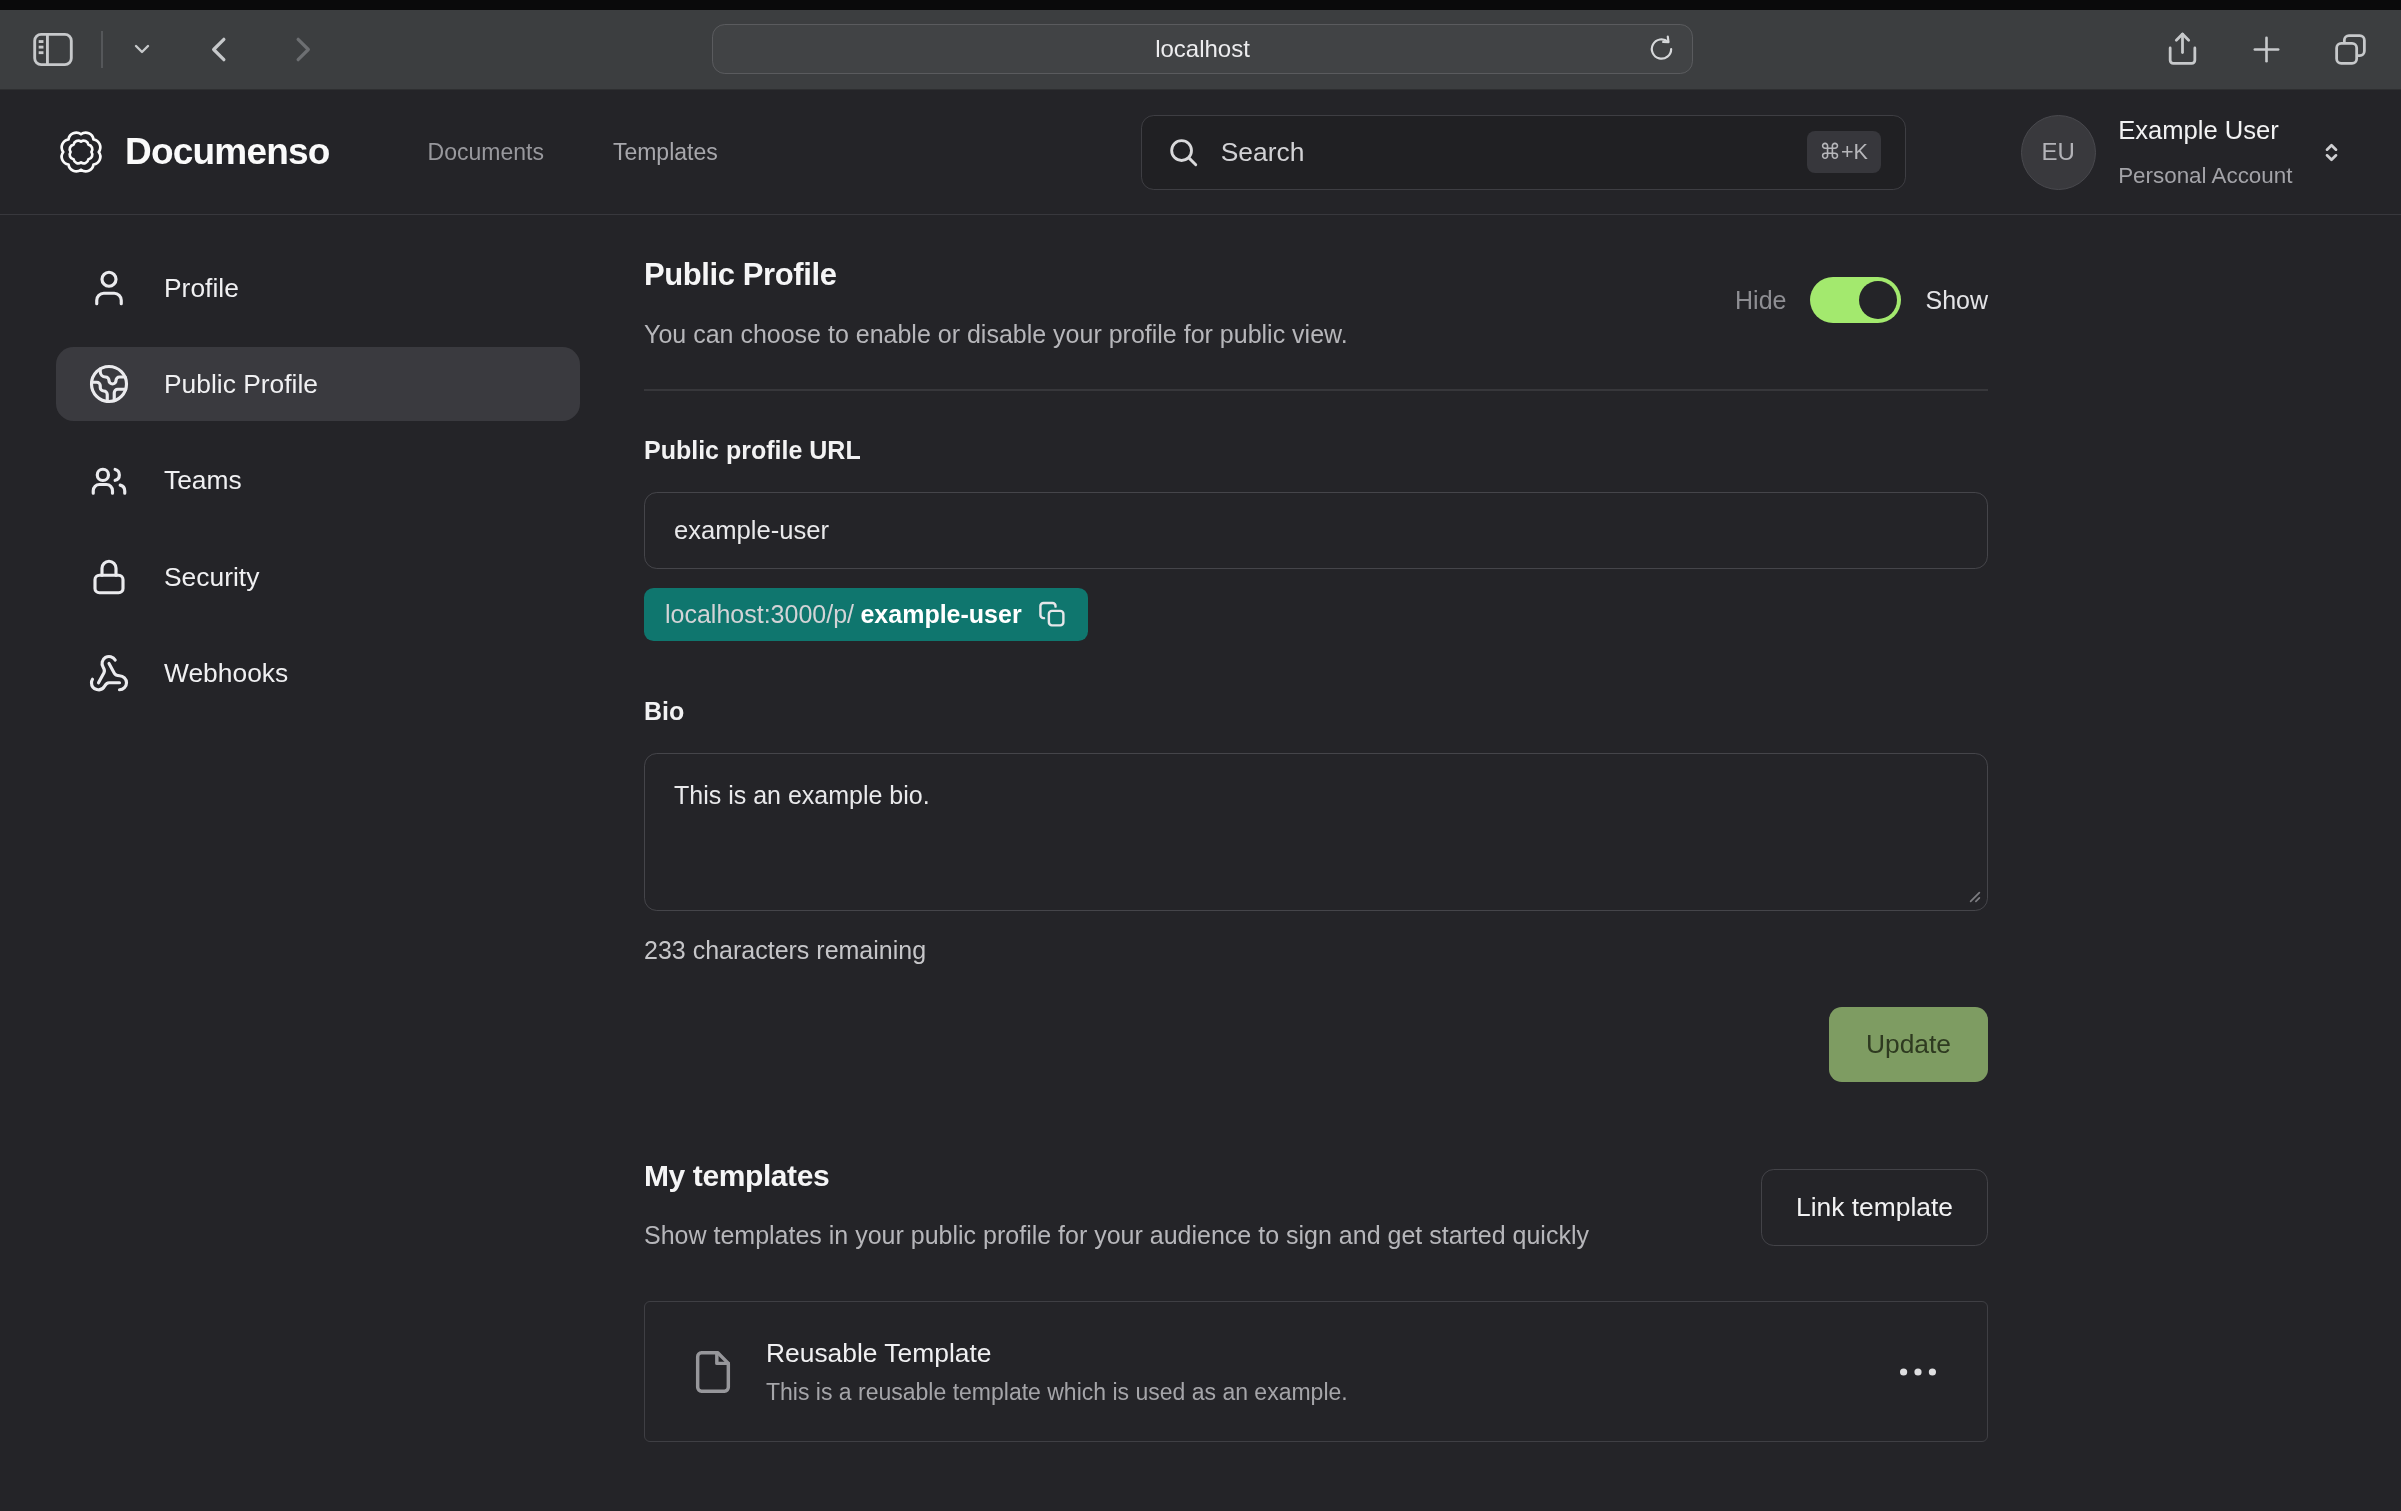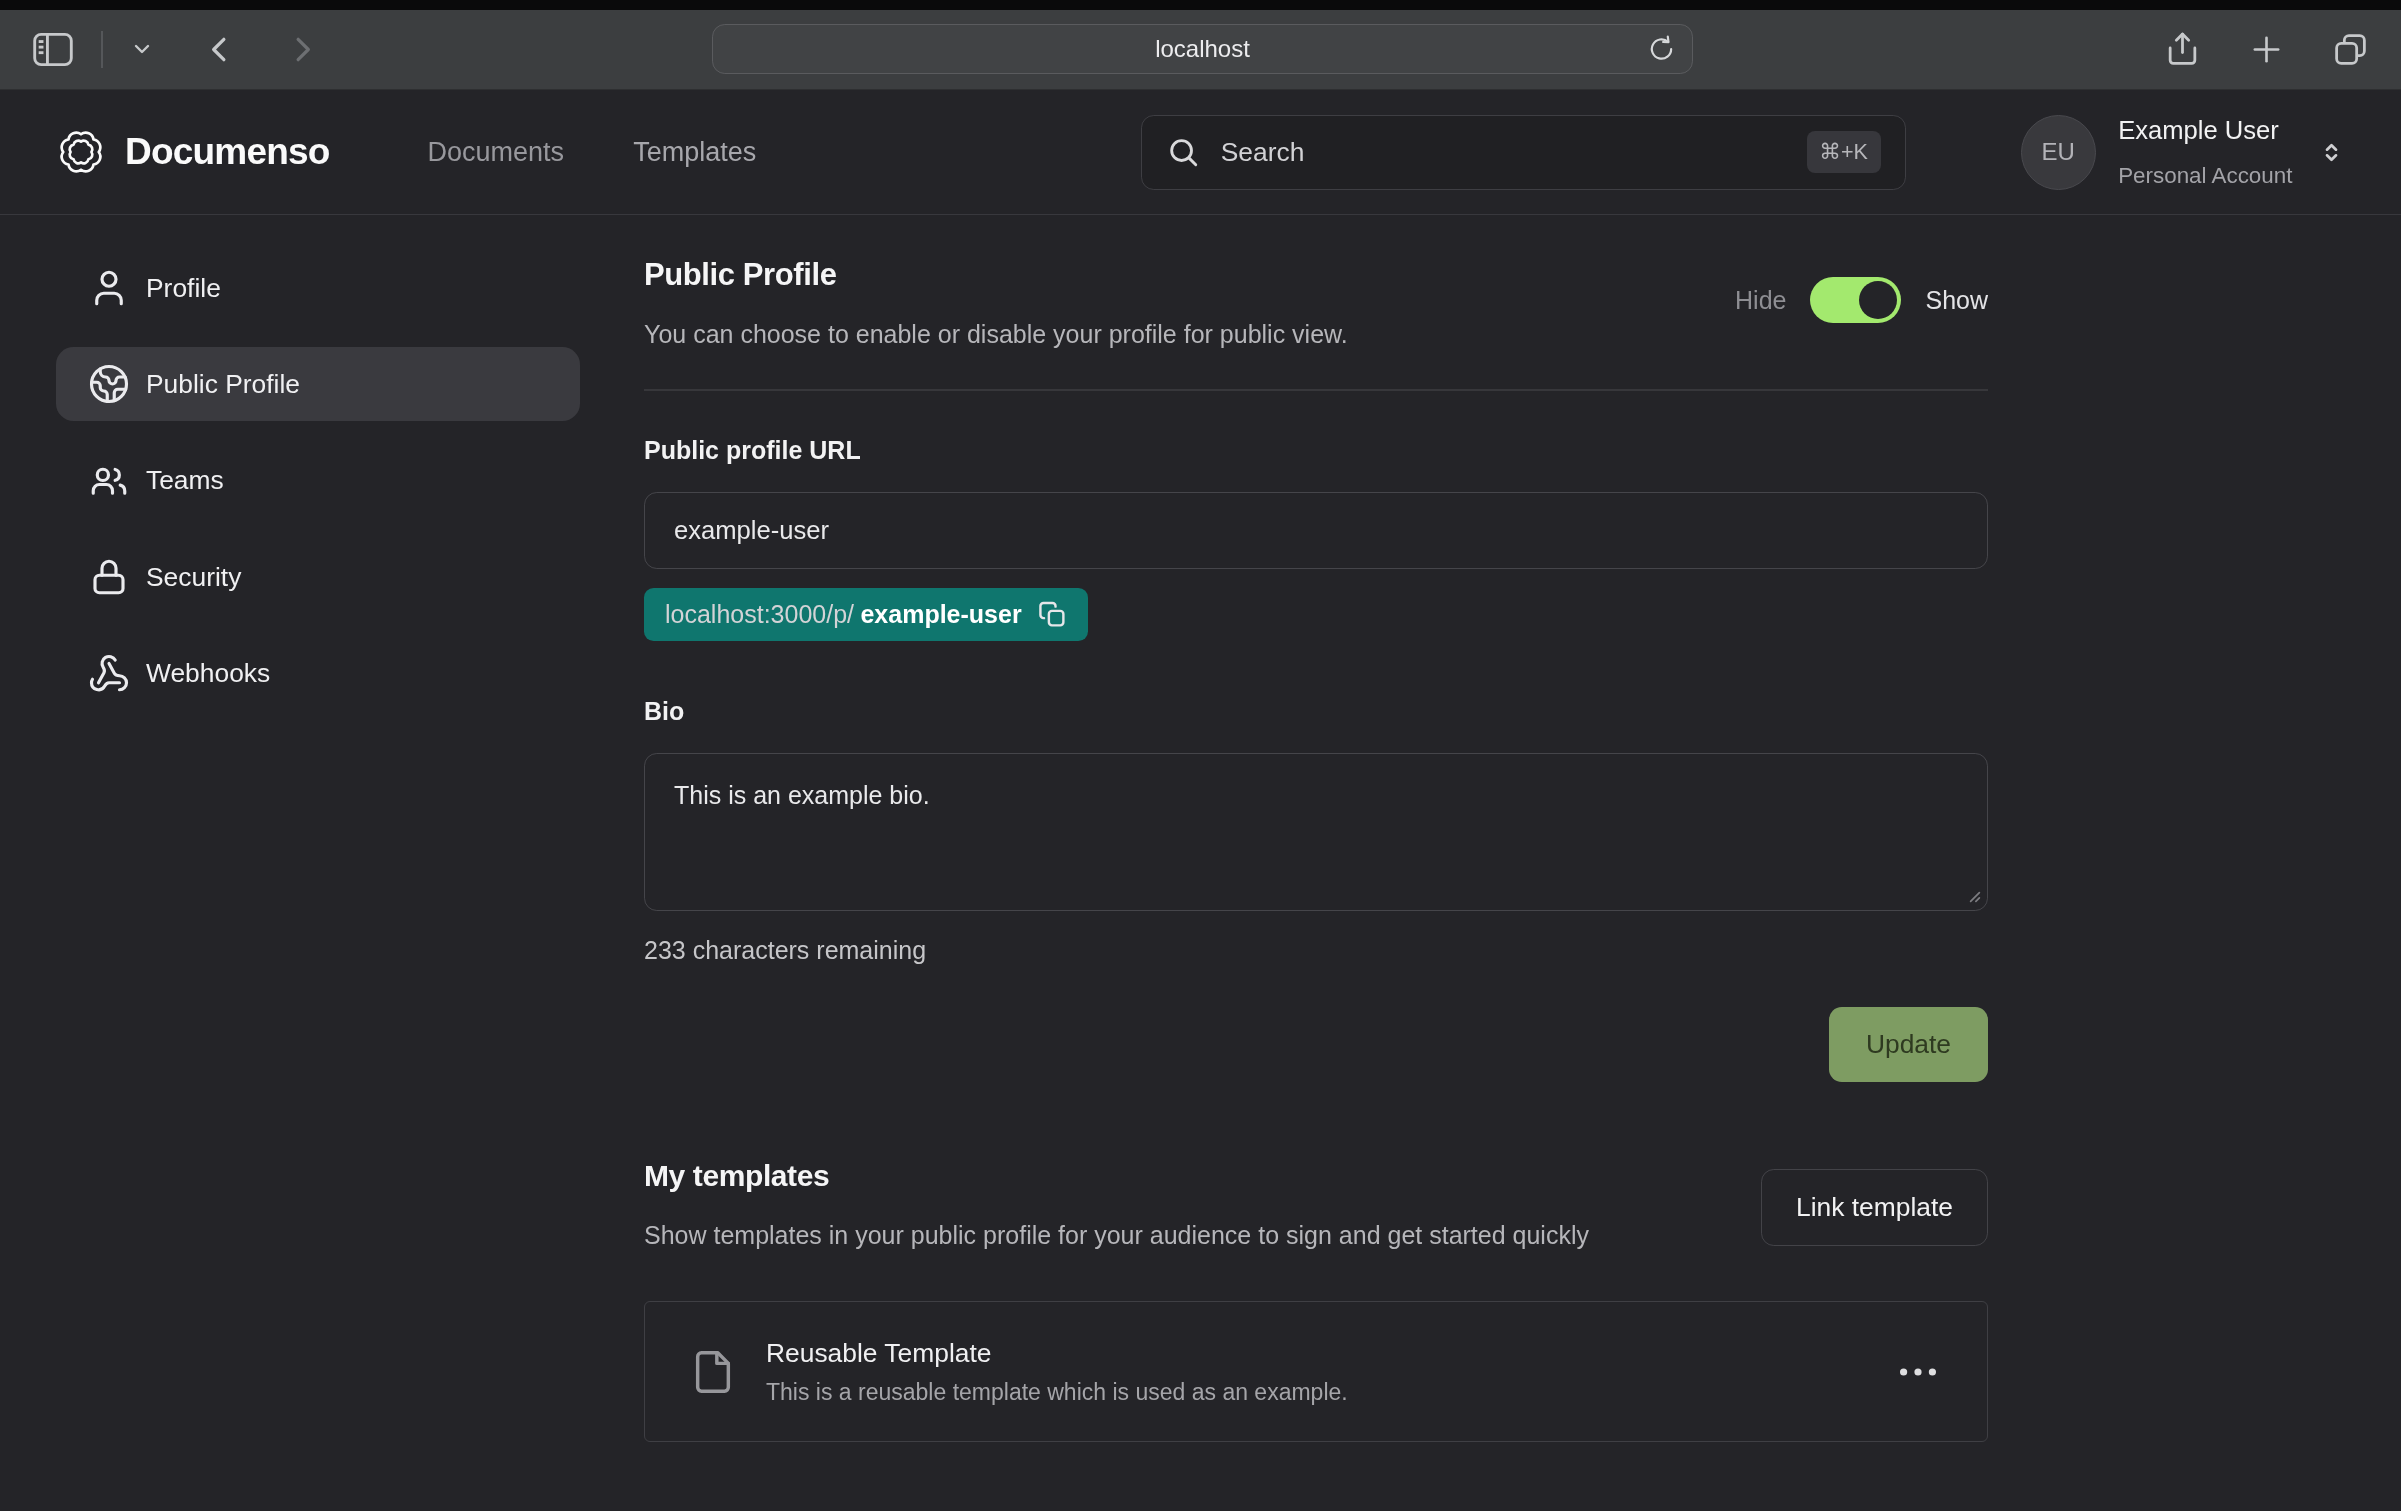--- a/index.html
+++ b/index.html
@@ -37,21 +37,21 @@
     background:#242428; display:flex; flex-direction:column;
   }
   .app-header {
     flex:none; height:125px; border-bottom:1.6px solid #38383d;
     display:flex; align-items:center; padding:0 56px;
   }
   .brand { display:flex; align-items:center; gap:19px; }
   .brand-logo { color:#fafafa; }
   .brand-name { font-size:37px; font-weight:700; color:#fafafa; letter-spacing:-0.8px; }
   .main-nav { display:flex; gap:69px; margin-left:98px; }
-  .nav-link { font-size:27px; color:#98989d; cursor:default; }
+  .nav-link { font-size:23px; color:#98989d; cursor:default; }
   .nav-link.alt { color:#a7a7ac; }
   .search-field {
     margin-left:auto; margin-right:115px; width:765px; height:75px;
     border:1.6px solid #3e3e43; background:#202023; border-radius:12.8px;
     display:flex; align-items:center; gap:21px; padding:0 24px;
   }
   .search-field svg { flex:none; color:#d9d9db; }
   .search-input {
     flex:1; background:transparent; border:none; outline:none;
     font-size:26.4px; color:#e8e8ea; font-family:inherit;
@@ -70,21 +70,21 @@
   .user-name { font-size:25.6px; color:#f2f2f3; }
   .user-type { font-size:22.4px; color:#a3a3a8; margin-top:18px; }
   .user-chevron { color:#cfcfd2; margin-left:3.2px; }
 
   
   .content { flex:1; display:flex; padding:36px 56px 0 56px; gap:64px; }
 
   .sidebar { width:524px; flex:none; display:flex; flex-direction:column; gap:22.4px; }
   .side-item {
     height:74px; border-radius:17.6px; display:flex; align-items:center;
-    gap:16px; padding-left:32px; font-size:26.4px; color:#f0f0f2; cursor:default;
+    gap:34px; padding-left:32px; font-size:26.4px; color:#f0f0f2; cursor:default;
   }
   .side-item .icn { color:#ebebee; flex:none; }
   .side-item.active { background:#3a3a3f; }
 
   .main { width:1344px; flex:none; display:flex; flex-direction:column; }
   .main-head { display:flex; justify-content:space-between; align-items:center; }
   h1.page-title { font-size:31px; font-weight:600; color:#f5f5f6; letter-spacing:-0.4px; margin-top:6.4px; }
   .page-desc { margin-top:27px; font-size:25px; color:#b6b6ba; }
   .toggle-group { display:flex; align-items:center; gap:24px; }
   .toggle-off-label { font-size:25px; color:#8e8e93; }

